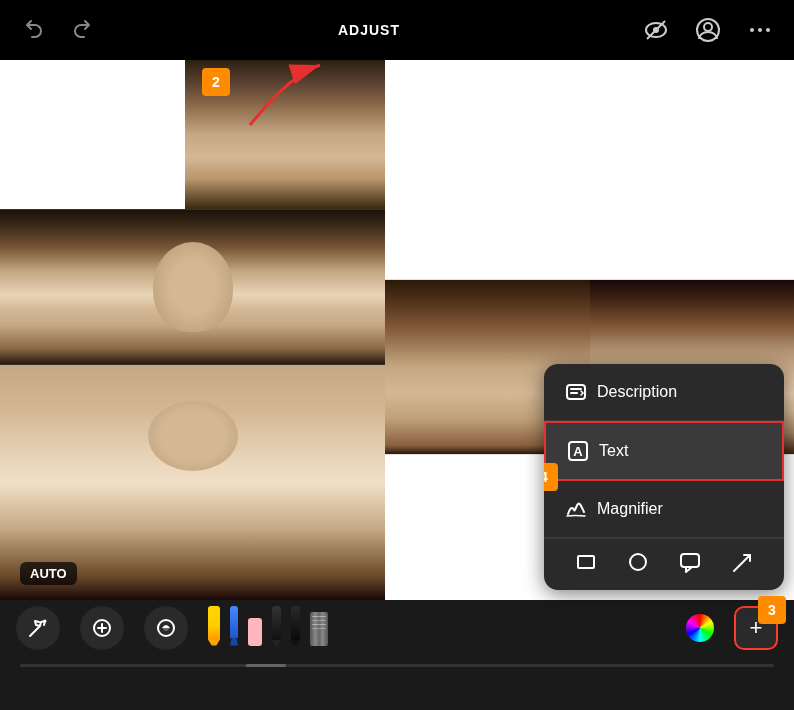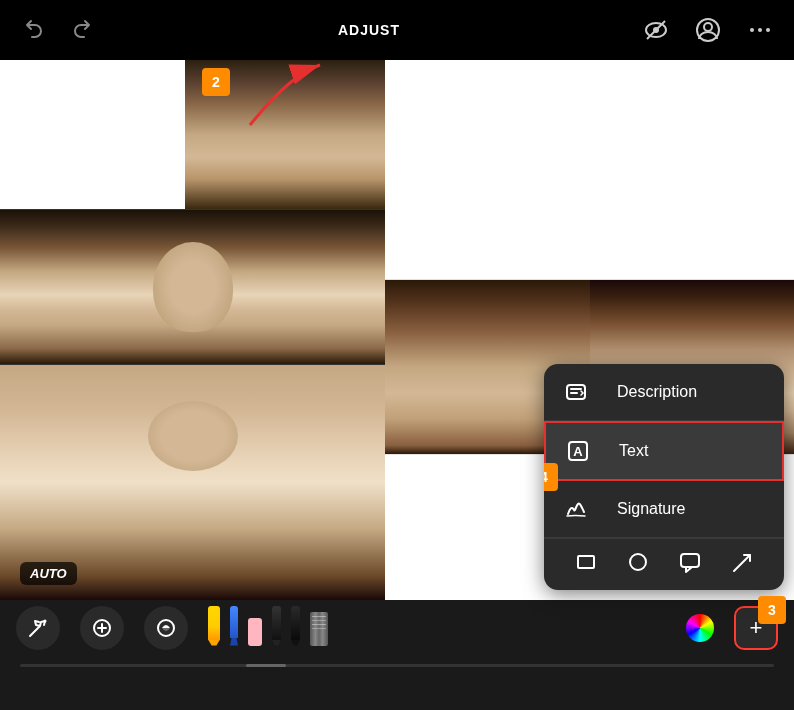--- a/index.html
+++ b/index.html
@@ -192,21 +192,21 @@
       background: #2a2a2a;
       border-radius: 14px;
       overflow: hidden;
       z-index: 300;
       box-shadow: 0 4px 20px rgba(0,0,0,0.5);
     }
     .dropdown-item {
       display: flex;
       align-items: center;
       padding: 14px 18px;
-      gap: 27px;
+      gap: 7px;
       cursor: pointer;
       color: #fff;
       font-size: 16px;
     }
     .dropdown-item:not(:last-child) {
       border-bottom: 1px solid #3a3a3a;
     }
     .dropdown-item.active {
       border: 2px solid #ff3b30;
       background: #333;
@@ -300,21 +300,21 @@
       </div>
     </div>
 
     <div style="height:155px; border-bottom:1px solid rgba(255,255,255,0.2); overflow:hidden; position:relative;">
       <div style="width:100%; height:100%; background: linear-gradient(180deg, #1a1208 0%, #3a2818 10%, #7a5838 25%, #c4a882 40%, #e8d4b8 55%, #d4b896 65%, #c4a882 75%, #8a6848 90%, #2a1808 100%);">
 
         <div style="position:absolute; top:50%; left:50%; transform:translate(-50%,-50%); width:80px; height:90px; background: radial-gradient(ellipse, #d4b896 40%, #c4a882 70%, #a08060 100%); border-radius:50% 50% 45% 45%;"></div>
       </div>
     </div>
 
-    <div style="flex:1; overflow:hidden; position:relative;font-style:italic;">
+    <div style="flex:1; overflow:hidden; position:relative;">
       <div style="width:100%; height:100%; background: linear-gradient(180deg, #c4a882 0%, #d4b896 20%, #e8d4b8 40%, #f0e0c8 50%, #c4a882 70%, #6a4828 90%, #1a0808 100%);">
         <div style="position:absolute; top:30%; left:50%; transform:translate(-50%,-50%); width:90px; height:70px; background: radial-gradient(ellipse, #d4b896 50%, #c4a882 80%); border-radius:50%;"></div>
       </div>
 
       <div class="auto-label">AUTO</div>
     </div>
   </div>
 
   <div class="right-panel">
     <div style="height:220px; background:#fff; border-bottom:1px solid #e0e0e0;"></div>
@@ -357,21 +357,21 @@
     <span>Text</span>
   </div>
 
   <div class="dropdown-item">
     <div class="dropdown-icon">
       <svg width="22" height="22" viewBox="0 0 22 22" fill="none">
         <path d="M3 16 C5 10 7 8 9 12 C10 14 11 8 13 6 C15 4 17 10 19 14" stroke="#fff" stroke-width="2" fill="none" stroke-linecap="round"></path>
         <path d="M2 18 Q10 17 20 18" stroke="#fff" stroke-width="1.5" stroke-linecap="round"></path>
       </svg>
     </div>
-    <span>Signature</span>
+    <span>Magnifier</span>
   </div>
 
 
   <div style="display:flex; align-items:center; justify-content:space-around; padding:12px 16px; border-top:1px solid #3a3a3a;">
     <div style="color:#fff; font-size:20px; cursor:pointer;">
       <svg width="22" height="22" viewBox="0 0 22 22" fill="none">
           <rect x="3" y="5" width="16" height="12" rx="1" stroke="#fff" stroke-width="2"></rect>
         </svg>
     </div>
     <div style="color:#fff; font-size:20px; cursor:pointer;">

